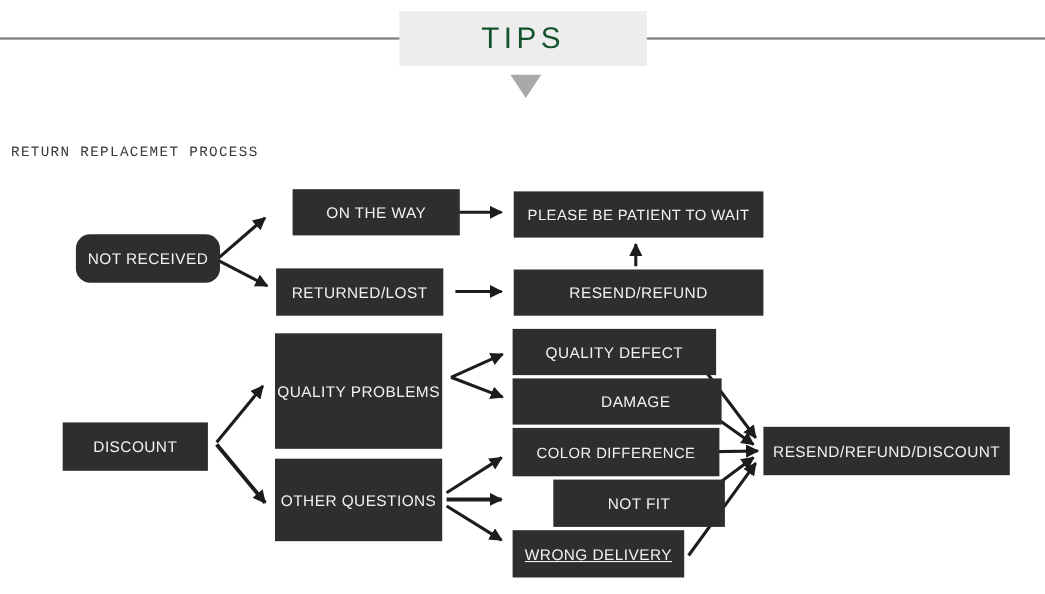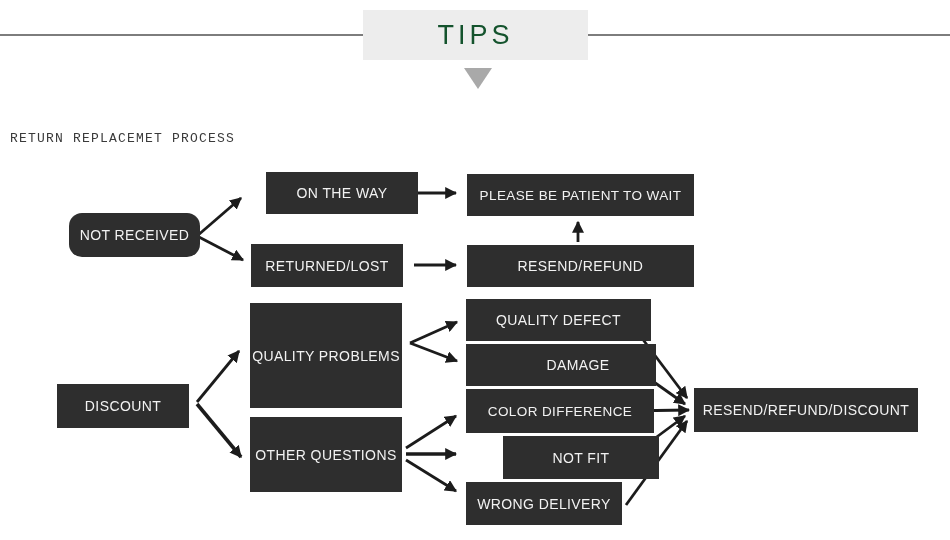--- a/index.html
+++ b/index.html
@@ -31,21 +31,21 @@
   .n-returned-lost{left:251px;top:244px;width:152px;height:43px;}
   .n-please-wait{left:467px;top:174px;width:227px;height:42px;font-size:13.5px;}
   .n-resend-refund{left:467px;top:245px;width:227px;height:42px;}
   .n-quality-problems{left:250px;top:303px;width:152px;height:105px;}
   .n-received{left:57px;top:384px;width:132px;height:44px;}
   .n-other-questions{left:250px;top:417px;width:152px;height:75px;}
   .n-quality-defect{left:466px;top:299px;width:185px;height:42px;}
   .n-damage{left:466px;top:344px;width:156px;height:42px;padding-left:34px;}
   .n-color-difference{left:466px;top:389px;width:188px;height:44px;font-size:13.5px;}
   .n-not-fit{left:466px;top:436px;width:156px;height:43px;margin-left:37px;}
-  .n-wrong-delivery{left:466px;top:482px;width:156px;height:43px;}
+  .n-wrong-delivery{left:466px;top:482px;width:156px;height:43px;text-decoration:underline;}
   .n-resend-refund-discount{left:694px;top:388px;width:224px;height:44px;text-align:center;}
   svg.arrows{position:absolute;left:0;top:0;width:950px;height:540px;pointer-events:none;}
   svg.arrows line{stroke:#1c1c1c;stroke-width:2.8;}
   svg.arrows line.thick{stroke-width:3.6;}
 </style>
 </head>
 <body>
 
 <div id="canvas">
 

